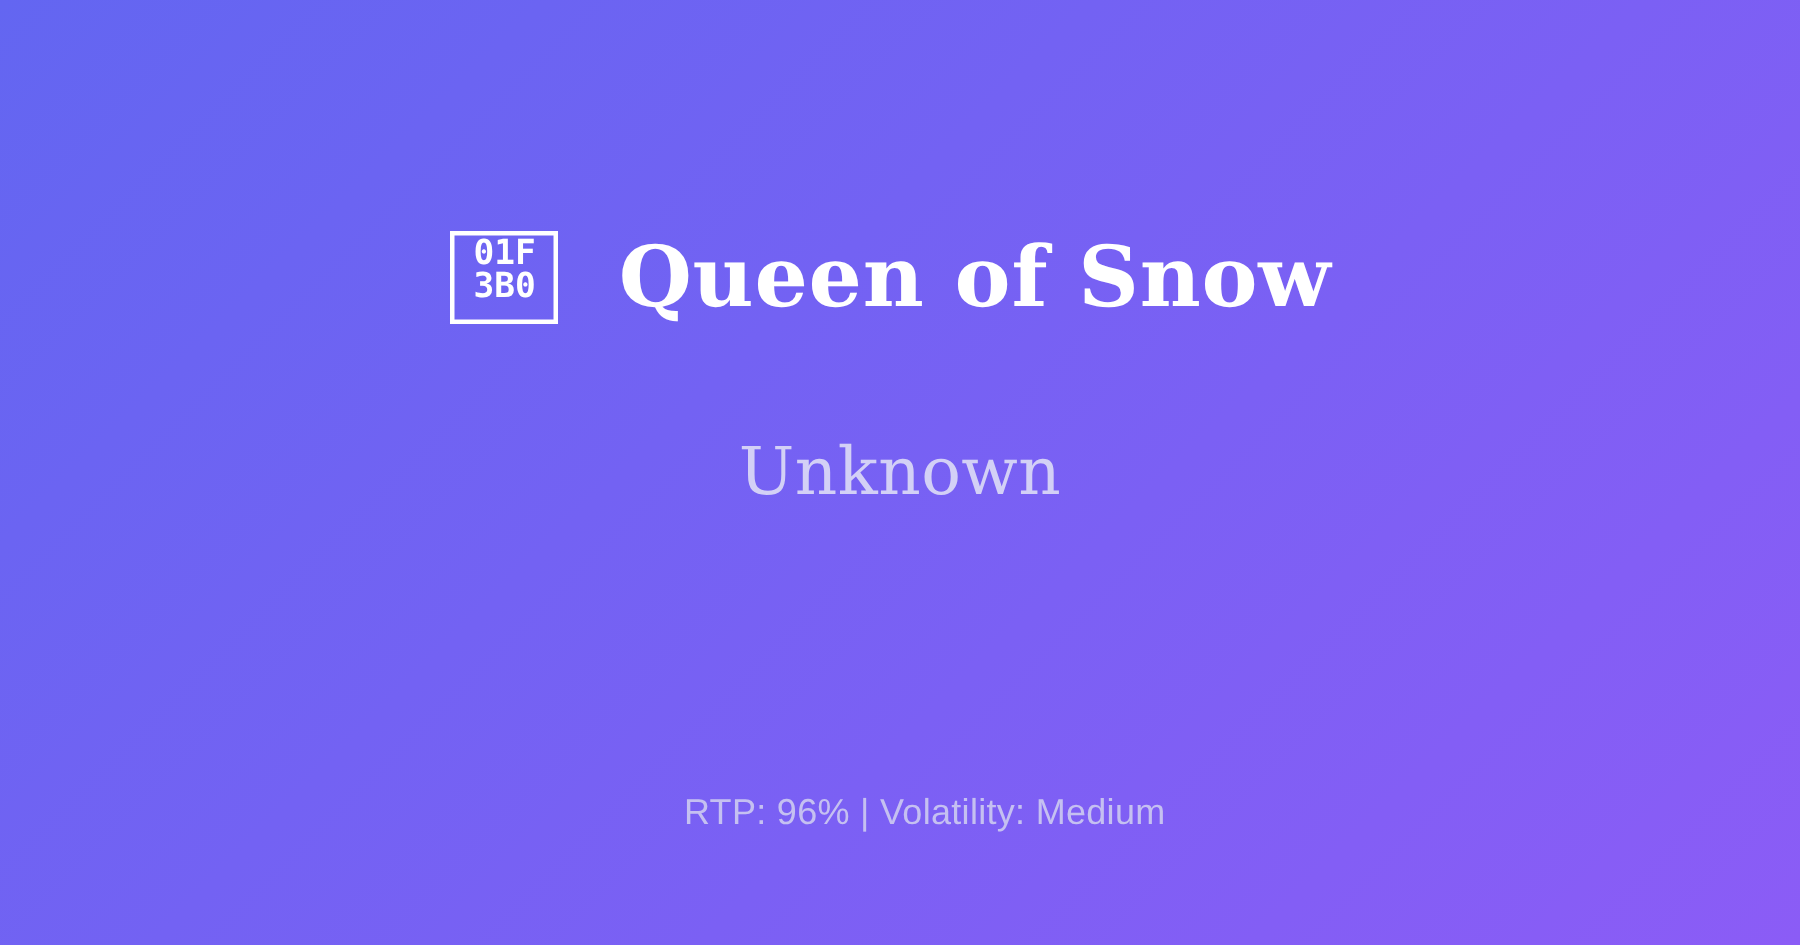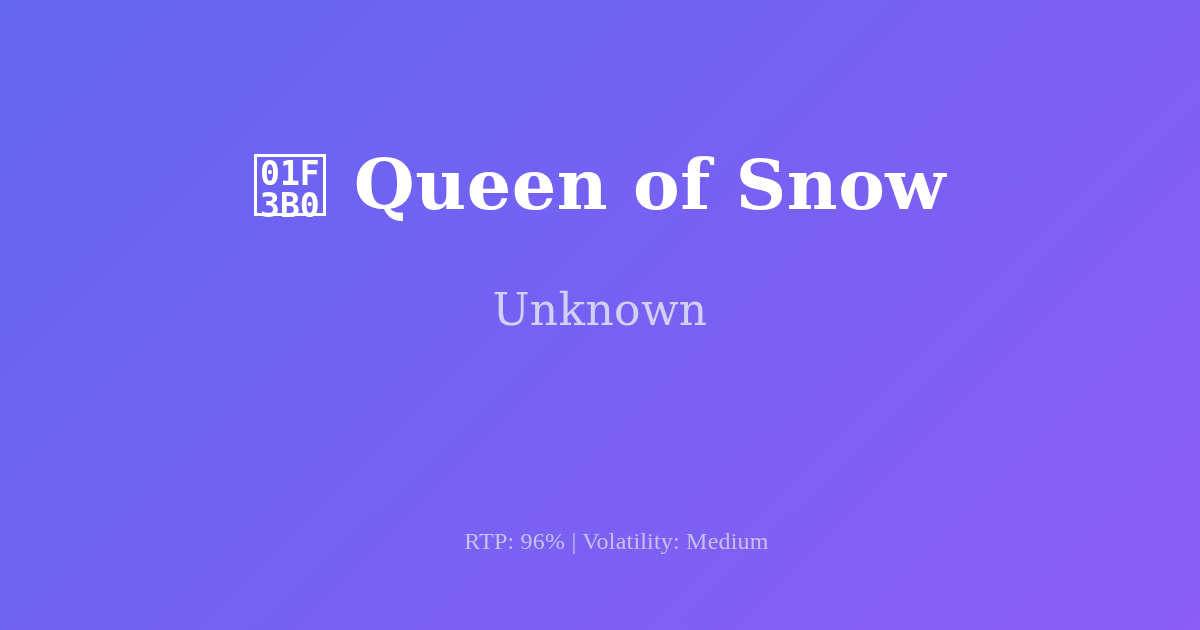--- a/index.html
+++ b/index.html
@@ -57,41 +57,41 @@
   .tofu-glyph {
     display: inline-flex;
     flex-direction: column;
     align-items: center;
     justify-content: flex-start;
     box-sizing: border-box;
     width: 72px;
     height: 62px;
     border: 3px solid #ffffff;
     font-family: "DejaVu Sans Mono", "Liberation Mono", monospace;
-    font-size: 33px;
+    font-size: 23px;
     font-weight: 700;
     line-height: 0.98;
     letter-spacing: 0px;
     color: #ffffff;
     flex: 0 0 auto;
     padding: 1px 2px 0 2px;
   }
   .tofu-glyph span {
     display: block;
     white-space: pre;
   }
 
   .game-title {
     font-family: "DejaVu Serif", "Liberation Serif", serif;
-    font-size: 70px;
+    font-size: 56px;
     font-weight: 700;
     color: #ffffff;
     letter-spacing: 0.5px;
     white-space: nowrap;
-    margin: 0;
+    margin: 12px;
   }
 
   
   .game-provider {
     margin: 0;
     padding-top: 64px;
     font-family: "DejaVu Serif", "Liberation Serif", serif;
     font-size: 44px;
     font-weight: 400;
     color: #d3d0f6;
@@ -103,21 +103,21 @@
   .card-footer {
     position: absolute;
     left: 0;
     right: 0;
     top: 528px;
     text-align: center;
   }
 
   .game-stats {
     margin: 0;
-    font-family: Liberation Serif, serif;
+    font-family: Liberation Sans, sans-serif;
     font-size: 24px;
     font-weight: 400;
     color: #c5c0f1;
     letter-spacing: 0.2px;
     white-space: nowrap;
     padding-left: 33px;
   }
 </style>
 </head>
 <body>

